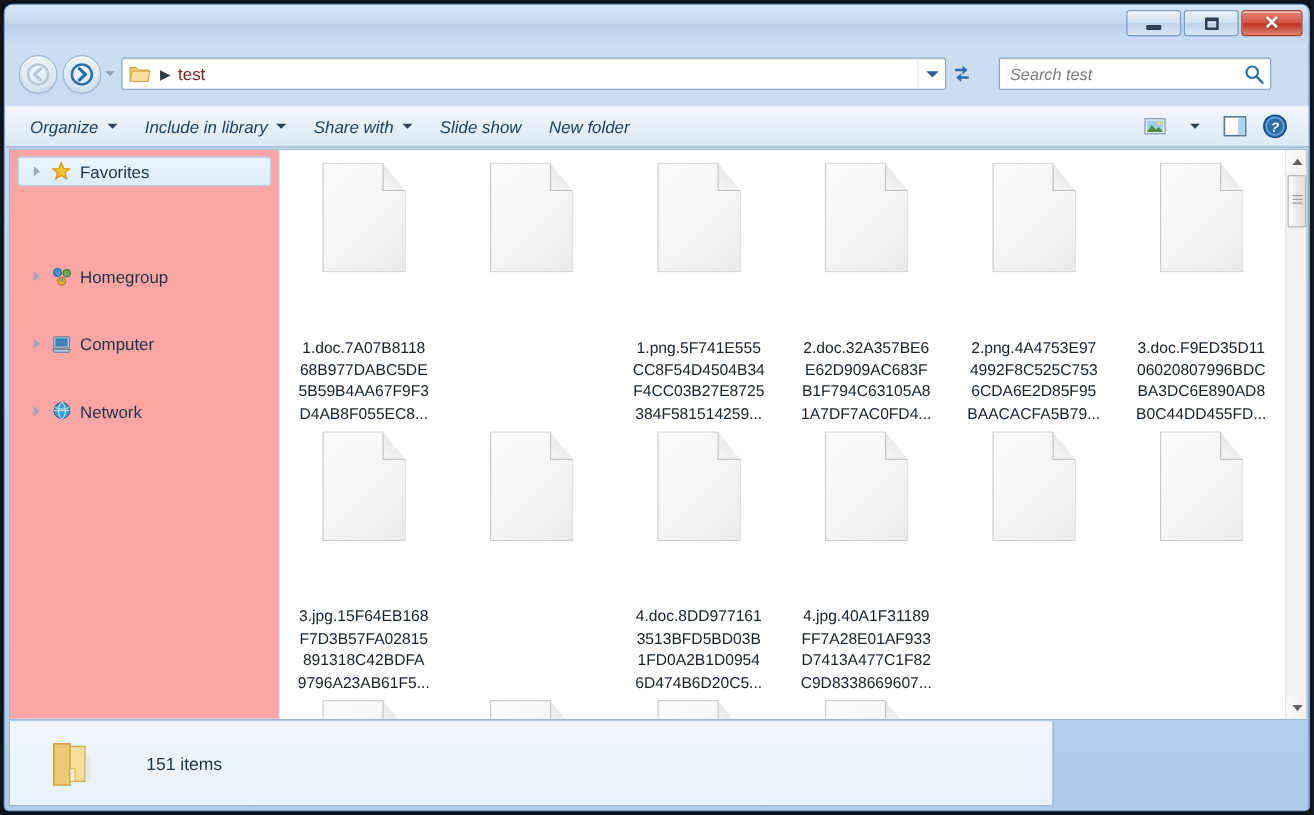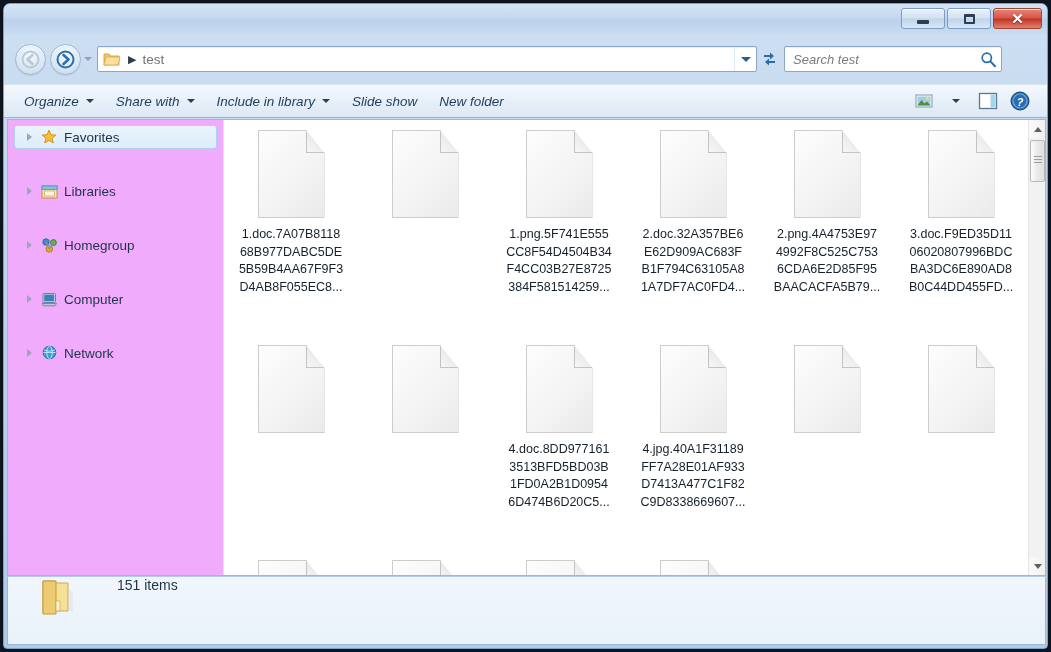--- a/index.html
+++ b/index.html
@@ -83,37 +83,37 @@
     border-radius: 2px;
     display: flex; align-items: center;
     box-shadow: inset 0 1px 1px rgba(0,0,0,.07);
   }
   .crumb-folder {
     margin-left: 5px; width: 18px; height: 16px; position: relative;
   }
   .crumb-sep {
     color: #2d3d50; font-size: 11px; margin: 0 6px 0 7px;
   }
-  .crumb-txt { font-size: 13.5px; color: #737373; }
+  .crumb-txt { font-size: 13.5px; color: #7f1d1d; }
   .addr-spacer { flex: 1 1 auto; }
   .addr-caret {
     width: 22px; height: 24px; display:flex; align-items:center; justify-content:center;
     border-left: 1px solid #e2ebf4;
   }
   .caret-dn {
     width: 0; height: 0;
     border-left: 5px solid transparent; border-right: 5px solid transparent;
     border-top: 5px solid #2d5d8f;
   }
   .refreshbtn {
     width: 24px; height: 24px; display:flex; align-items:center; justify-content:center;
     border-left: 1px solid #cbd9e7;
   }
   .searchbox {
-    width: 218px; height: 26px; margin-left: 3px;
+    width: 218px; height: 26px; margin-left: 18px;
     background: #fff; border: 1px solid #8ba7c4; border-radius: 2px;
     display: flex; align-items: center; padding: 0 4px 0 8px;
     box-shadow: inset 0 1px 1px rgba(0,0,0,.07);
   }
   .searchbox input {
     flex: 1; border: 0; outline: 0; font-size: 13px;
     font-family: "Liberation Sans", sans-serif;
     color: #4a4a4a; font-style: italic; background: transparent;
   }
   .searchbox input::placeholder { color: #7b7b7b; font-style: italic; opacity: 1; }
@@ -144,21 +144,21 @@
   .body {
     position: absolute; left: 3px; top: 115px;
     width: 1039px; height: 457px;
     background: #fff;
     border: 1px solid #9fb8d2;
     display: flex;
     overflow: hidden;
   }
   .navpane {
     width: 216px; height: 100%;
-    background: #f0abfc;
+    background: #fca5a5;
     border-right: 1px solid #dce6ef;
     padding-top: 5px;
     overflow: hidden;
     text-align: center;
   }
   .navitem {
     height: 24px; margin: 0 6px;
     display: flex; align-items: center; gap: 4px;
     padding-left: 8px;
     font-size: 13.5px; color: #1d3347;
@@ -189,20 +189,21 @@
   .grid {
     position: absolute; left: 0; top: 0;
     width: 804px;
     display: flex; flex-wrap: wrap;
     padding-top: 6px;
   }
   .cell {
     width: 134px; height: 215px;
     display: flex; flex-direction: column; align-items: center;
     padding-top: 4px;
+    gap: 44px;
   }
   .docicon {
     position: relative;
     width: 67px; height: 88px;
     margin-bottom: 8px;
   }
   .docicon .page {
     position: absolute; left: 0; top: 0;
     width: 67px; height: 88px;
     background: linear-gradient(135deg, #fdfdfd 0%, #f4f4f4 55%, #eaeaea 100%);
@@ -257,24 +258,24 @@
   }
   .sb-grip {
     position: absolute; left: 3px; top: 15px;
     width: 8px; height: 7px;
   }
   .sb-grip i { display:block; height:1px; background:#9d9d9d; margin-bottom:2px; }
 
   
   .statusbar {
     position: absolute; left: 3px; bottom: 3px;
-    width: 1039px; height: 68px;
+    width: 836px; height: 68px;
     background: linear-gradient(to bottom, #f1f6fc 0%, #e9f1fa 100%);
     border: 1px solid #9fb8d2; border-top: 0;
-    display: flex; align-items: flex-start; margin-top: 11px;
+    display: flex; align-items: center; margin-top: 11px;
   }
   .status-folder { margin-left: 26px; width: 46px; height: 40px; position: relative; }
   .status-text { margin-left: 37px; font-size: 14px; color: #1d3347; }
 </style>
 </head>
 <body>
 
 <div class="window">
 
   <div class="titlebar">
@@ -343,26 +344,26 @@
   </div>
 
   <div class="toolbar">
 
     <div class="tbitem">
       <span>Organize</span>
       <span class="tb-caret"></span>
     </div>
 
     <div class="tbitem">
+      <span>Include in library</span>
+      <span class="tb-caret"></span>
+    </div>
+
+    <div class="tbitem">
       <span>Share with</span>
-      <span class="tb-caret"></span>
-    </div>
-
-    <div class="tbitem">
-      <span>Include in library</span>
       <span class="tb-caret"></span>
     </div>
 
     <div class="tbitem">
       <span>Slide show</span>
     </div>
 
     <div class="tbitem">
       <span>New folder</span>
     </div>
@@ -406,34 +407,20 @@
         <span class="navicon">
           <svg width="16" height="16" viewBox="0 0 16 16">
             <path d="M8 1.2 L9.9 5.8 L14.8 6.1 L11 9.2 L12.3 14 L8 11.3 L3.7 14 L5 9.2 L1.2 6.1 L6.1 5.8 Z" fill="#f8c133" stroke="#d79312" stroke-width="1"></path>
           </svg>
         </span>
         <span class="navlabel">Favorites</span>
       </div>
 
       <div class="navgap"></div>
 
-      <div class="navitem">
-        <span class="expander">
-            <span class="tri"></span>
-          </span>
-        <span class="navicon">
-          <svg width="17" height="15" viewBox="0 0 17 15">
-            <rect x="1" y="2" width="15" height="12" fill="#f9e2b4" stroke="#b98c3e" stroke-width=".9"></rect>
-            <rect x="1" y="2" width="15" height="3.5" fill="#7fc4de" stroke="#4a93b4" stroke-width=".8"></rect>
-            <rect x="3.5" y="7" width="10" height="5" fill="#fdf3dc" stroke="#c9a濃" stroke-width=".6"></rect>
-            <rect x="3.5" y="7" width="10" height="5" fill="none" stroke="#c9a45e" stroke-width=".7"></rect>
-          </svg>
-        </span>
-        <span class="navlabel">Libraries</span>
-      </div>
 
       <div class="navgap"></div>
 
       <div class="navitem">
         <span class="expander">
             <span class="tri"></span>
           </span>
         <span class="navicon">
           <svg width="17" height="16" viewBox="0 0 17 16">
             <circle cx="5" cy="5" r="3.2" fill="#3d8fd0" stroke="#1f5e95" stroke-width=".8"></circle>
@@ -546,20 +533,26 @@
               <div>06020807996BDC</div>
               <div>BA3DC6E890AD8</div>
               <div>B0C44DD455FD...</div>
             </div>
           </div>
           <div class="cell">
             <div class="docicon">
               <div class="page"></div>
               <div class="fold"></div>
             </div>
+            <div class="fname">
+              <div>3.jpg.15F64EB168</div>
+              <div>F7D3B57FA02815</div>
+              <div>891318C42BDFA</div>
+              <div>9796A23AB61F5...</div>
+            </div>
           </div>
           <div class="cell">
             <div class="docicon">
               <div class="page"></div>
               <div class="fold"></div>
             </div>
           </div>
           <div class="cell">
             <div class="docicon">
               <div class="page"></div>

